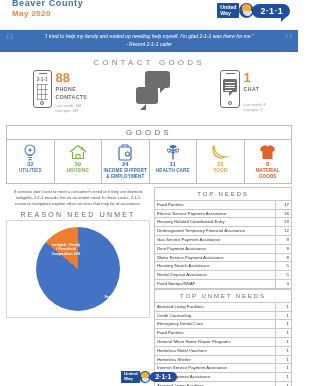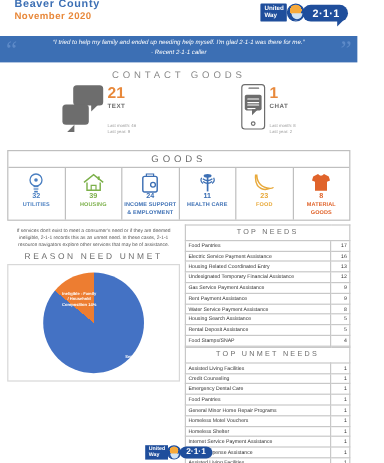--- a/index.html
+++ b/index.html
@@ -127,21 +127,21 @@
     border:1px solid #1f4e9c; margin:0 -1px; position:relative; z-index:2; }
   .f-hand::after{ content:"";position:absolute;left:2px;top:6px;width:7px;height:4px;border-radius:0 0 7px 7px;background:#cfe3f5; }
   .f-211 { background:#1f4e9c;color:#fff;font-weight:bold;font-size:7px;padding:1.5px 5px;border-radius:7px; }
 </style>
 </head>
 <body>
 
 <div class="header">
   <div class="h-left">
     <div class="county">Beaver County</div>
-    <div class="month">November 2020</div>
+    <div class="month">May 2020</div>
   </div>
   <div class="h-right">
     <div class="uw-badge">
       <div>United</div>
       <div>Way</div>
     </div>
     <div class="uw-hand"></div>
     <div class="logo211">2·1·1</div>
   </div>
 </div>
@@ -151,33 +151,44 @@
   <div class="quote-text">
     <span>“I tried to help my family and ended up needing help myself. I'm glad 2-1-1 was there for me.”</span><br>
     <span>- Recent 2-1-1 caller</span>
   </div>
   <span class="qmark right">”</span>
 </div>
 
 <div class="cv-title">CONTACT GOODS</div>
 <div class="cv-row">
 
+  <div class="cv-item">
+    <div class="phone-ic">
+      <div class="sp"></div>
+      <div class="txt">2-1-1</div>
+      <div class="grid"></div>
+      <div class="home"></div>
+    </div>
+    <div class="cv-stats">
+      <div class="cv-num">88</div>
+      <div class="cv-label">
+        <span>PHONE</span><br>
+        <span>CONTACTS</span>
+      </div>
+      <div class="cv-sub">
+        <div>Last month: 108</div>
+        <div>Last year: 149</div>
+      </div>
+    </div>
+  </div>
 
   <div class="cv-item">
     <div class="bub-wrap">
       <div class="bub a"></div>
       <div class="bub b"></div>
-    </div>
-    <div class="cv-stats">
-      <div class="cv-num">21</div>
-      <div class="cv-label">TEXT</div>
-      <div class="cv-sub" style="margin-top:9px;">
-        <div>Last month: 46</div>
-        <div>Last year: 9</div>
-      </div>
     </div>
   </div>
 
   <div class="cv-item">
     <div class="chat-ic">
       <div class="sp"></div>
       <div class="cb">
         <div class="ln" style="top:3px;width:10px;"></div>
         <div class="ln" style="top:5.5px;width:10px;"></div>
         <div class="ln" style="top:8px;width:10px;"></div>

